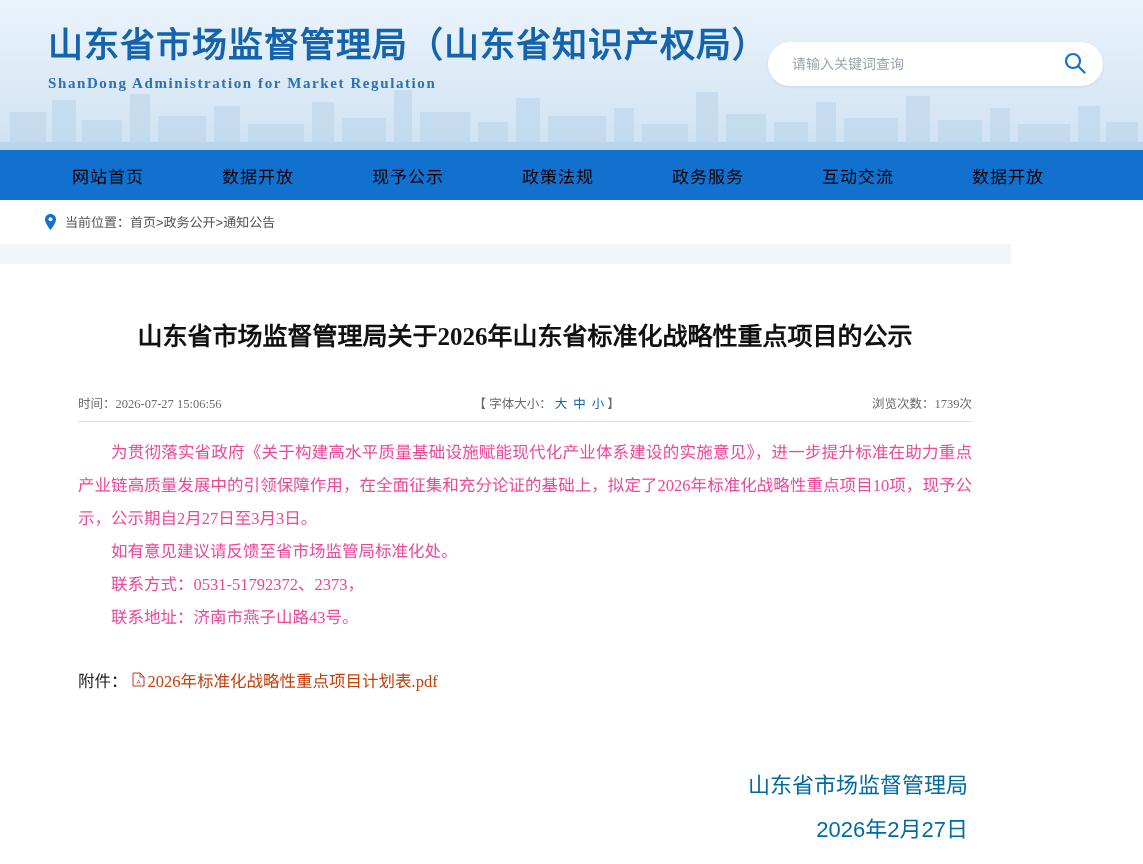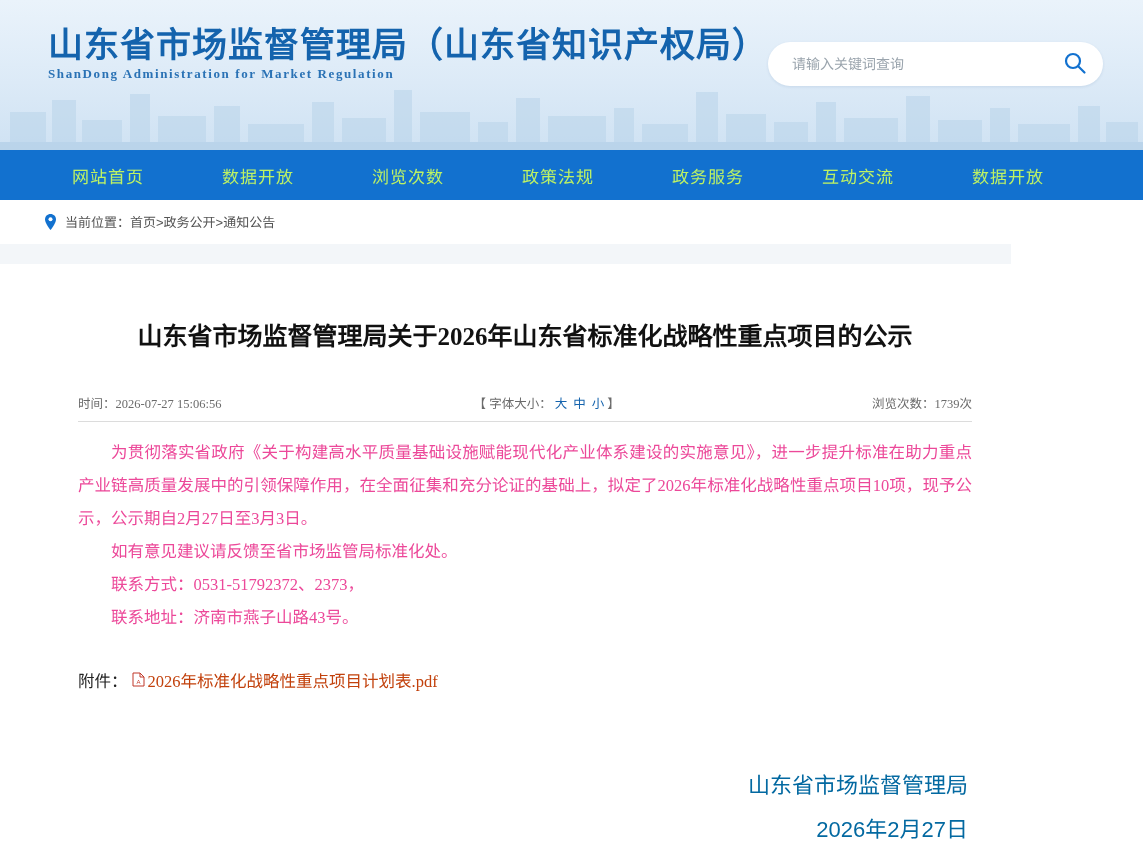--- a/index.html
+++ b/index.html
@@ -38,23 +38,24 @@
   .site-title-cn {
     font-family: "Liberation Serif", serif;
     font-weight: bold;
     font-size: 35px;
     letter-spacing: 1px;
     color: #1463ad;
     line-height: 1.15;
     white-space: nowrap;
   }
   .site-title-en {
+    margin-top: 9px;
     font-family: "Liberation Serif", serif;
     font-weight: bold;
-    font-size: 13px;
+    font-size: 15px;
     letter-spacing: 1.6px;
     color: #2a72b5;
     white-space: nowrap;
   }
   .search-box {
     margin-top: 18px;
     width: 358px;
     height: 44px;
     background: #ffffff;
     border-radius: 22px;
@@ -90,21 +91,21 @@
     align-items: stretch;
     padding-left: 58px;
   }
   .nav-item {
     flex: 0 0 100px;
     width: 100px;
     margin-right: 50px;
     display: flex;
     align-items: center;
     justify-content: center;
-    color: #bef264;
+    color: #000000;
     font-size: 17px;
     letter-spacing: 1px;
     cursor: pointer;
     white-space: nowrap;
   }
 
   
   .breadcrumb {
     width: 1143px;
     height: 44px;
@@ -248,21 +249,21 @@
           </svg>
         </span>
       </button>
     </div>
   </div>
 </div>
 
 <div class="nav">
   <div class="nav-item">网站首页</div>
   <div class="nav-item">数据开放</div>
-  <div class="nav-item">浏览次数</div>
+  <div class="nav-item">现予公示</div>
   <div class="nav-item">政策法规</div>
   <div class="nav-item">政务服务</div>
   <div class="nav-item">互动交流</div>
   <div class="nav-item">数据开放</div>
 </div>
 
 <div class="breadcrumb">
   <span class="pin">
     <svg width="13" height="16" viewBox="0 0 13 16">
       <path d="M6.5 0C3.4 0 1 2.4 1 5.4c0 3.9 5.5 10.6 5.5 10.6S12 9.3 12 5.4C12 2.4 9.6 0 6.5 0z" fill="#1271cf"></path>

